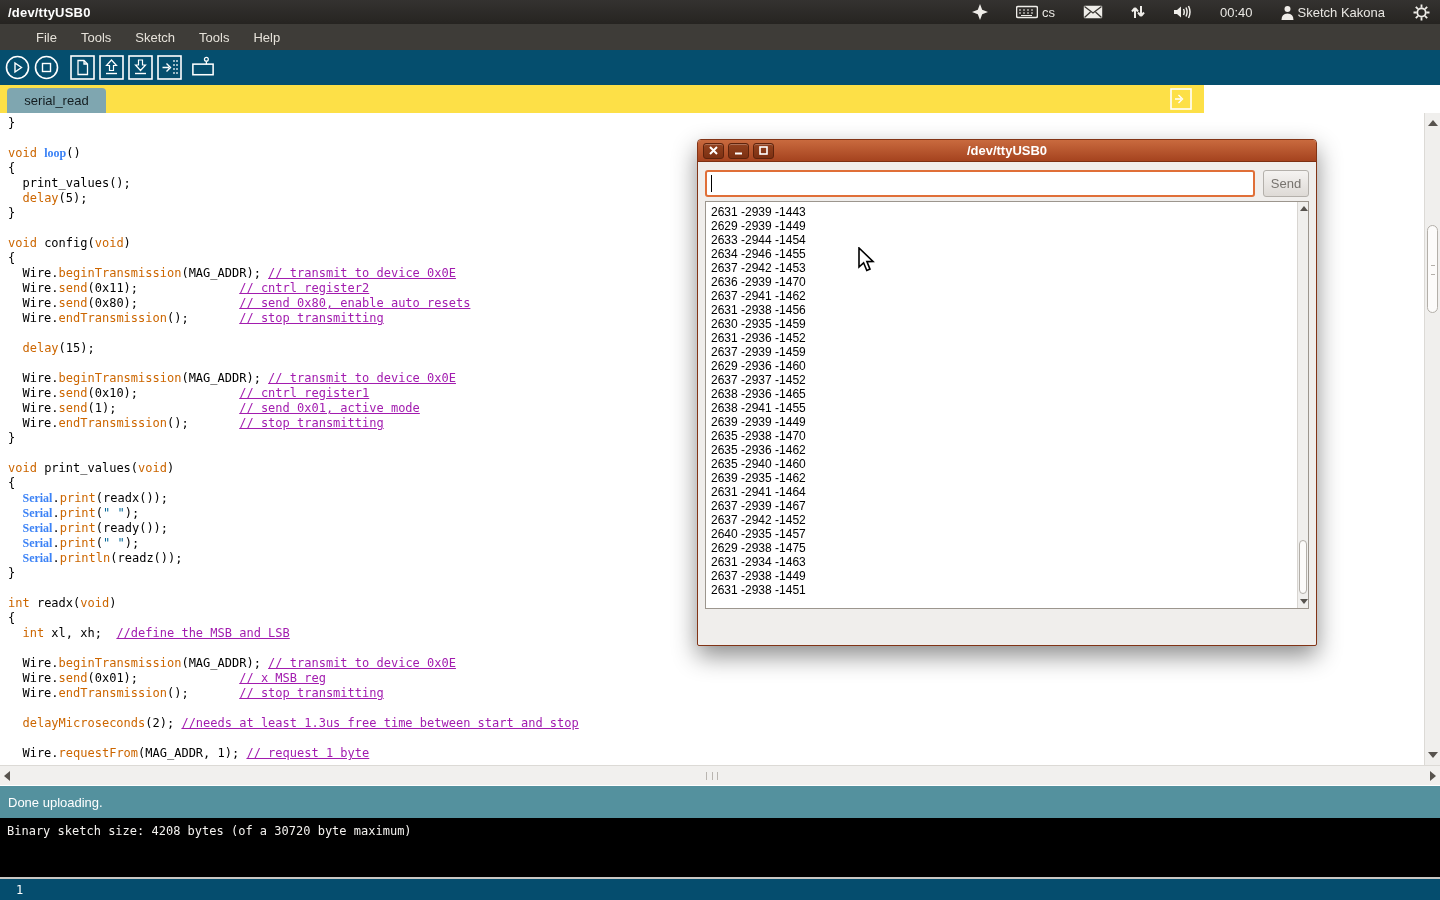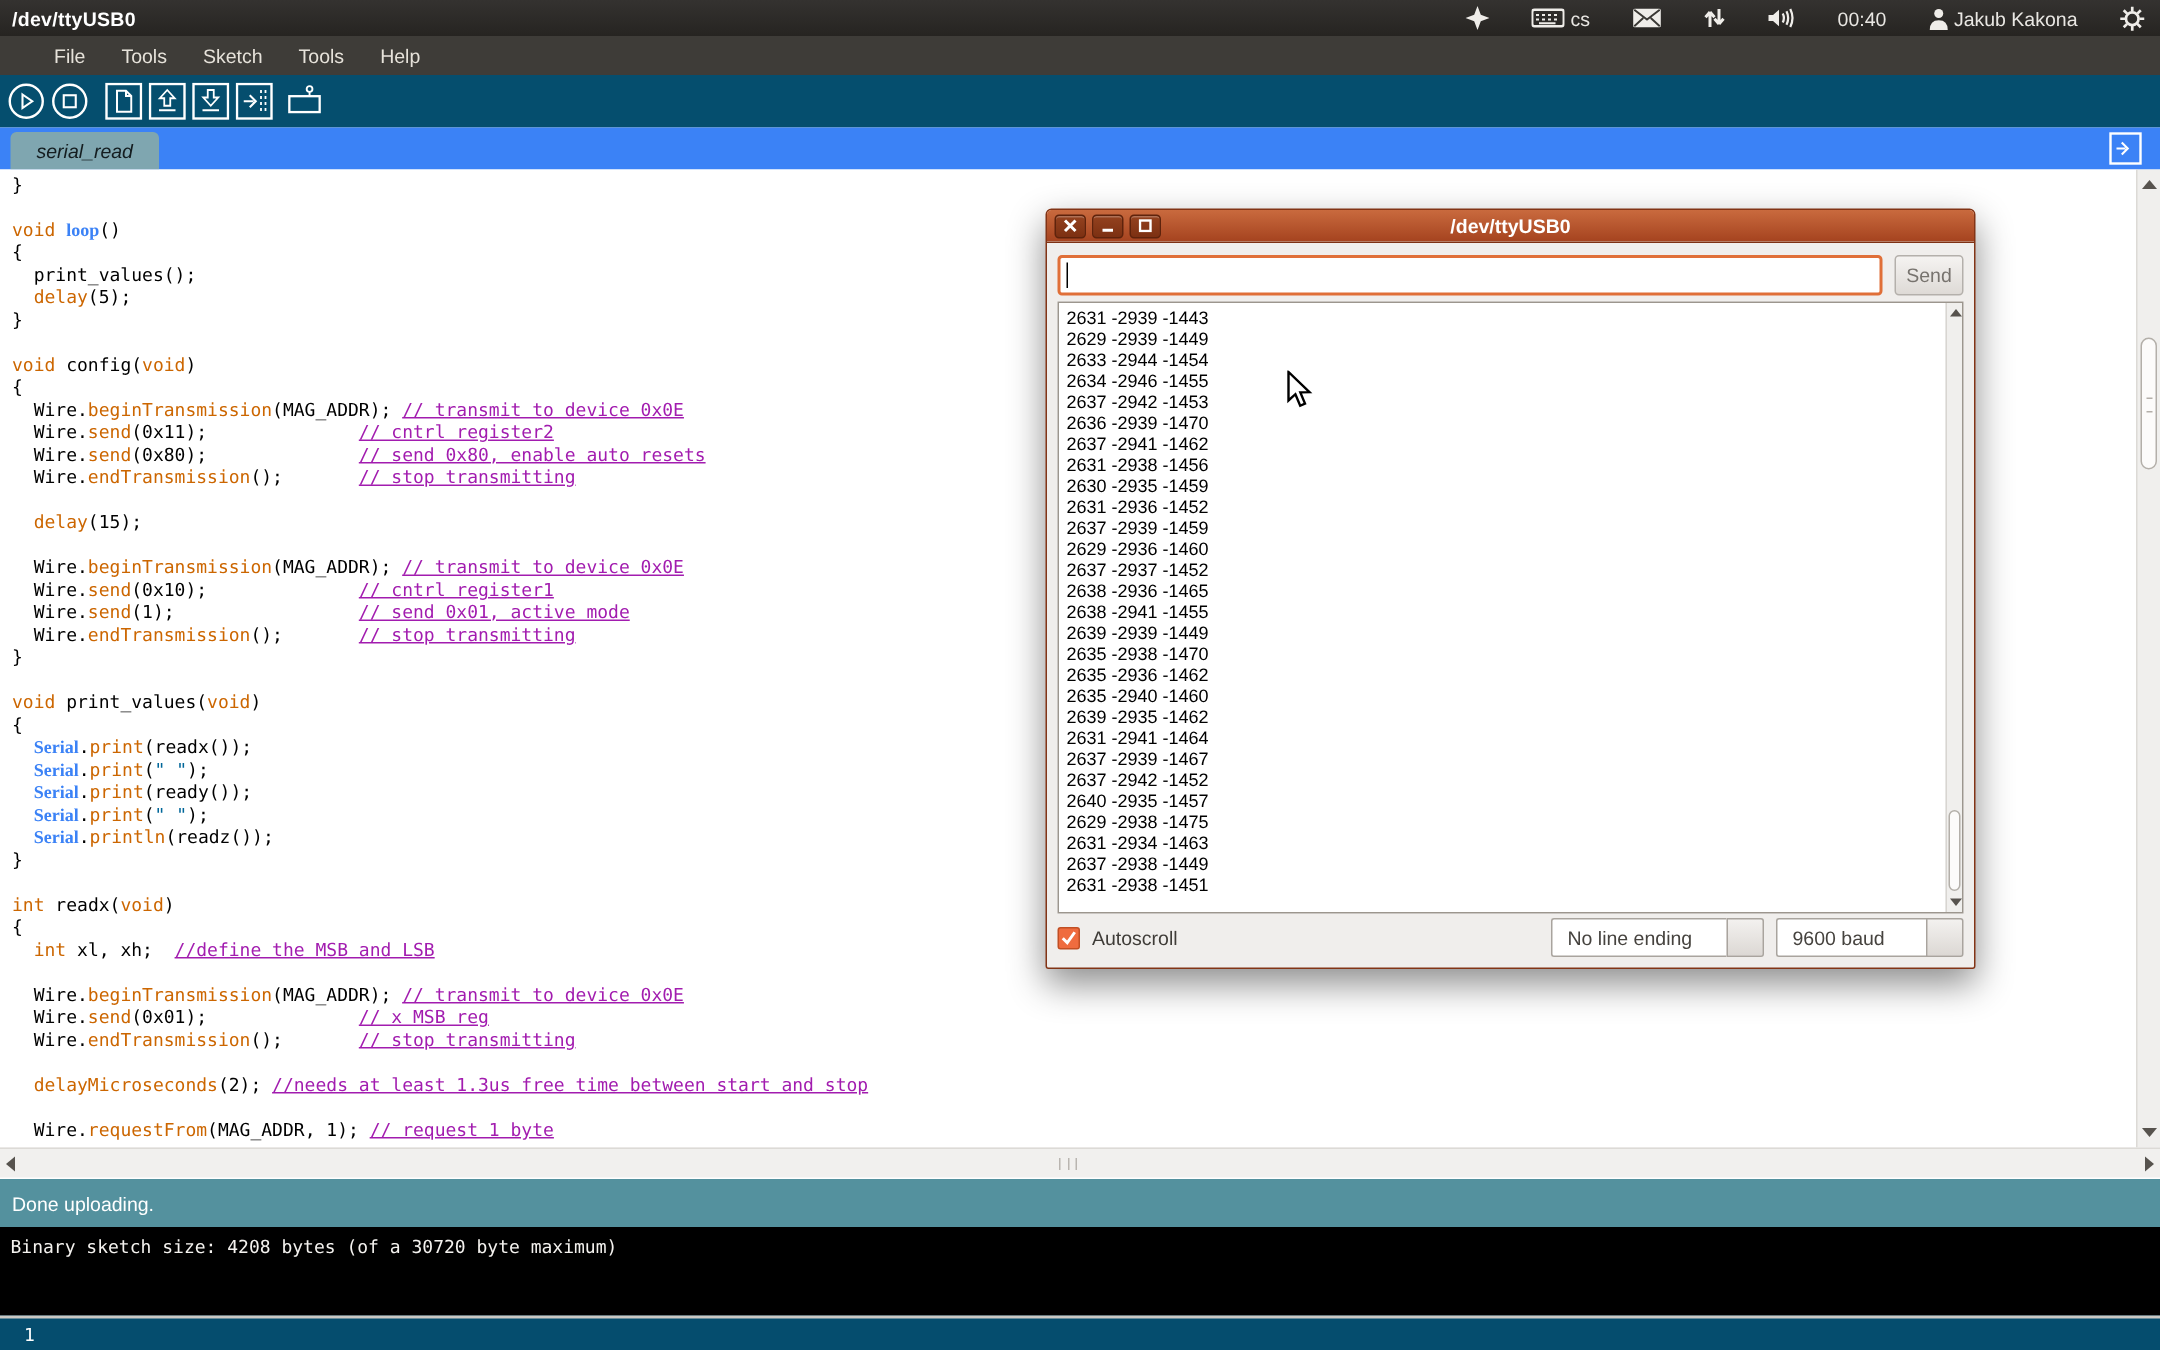--- a/index.html
+++ b/index.html
@@ -20,21 +20,21 @@
   .menu-item { padding:0 12px; height:100%; display:flex; align-items:center; cursor:default; }
 
   
   .toolbar { position:absolute; left:0; top:50px; width:1440px; height:35px;
     background:#054e6e; display:flex; align-items:center; gap:3px; padding-left:4px; }
   .tbtn { width:26px; height:26px; display:flex; align-items:center; justify-content:center; }
   .tbtn:nth-child(3){ margin-left:7px; }
   .tbtn:nth-child(7){ margin-left:5px; }
 
   
-  .tab-bar { position:absolute; left:0; top:85px; width:1440px; height:28px; background:#3b82f6;font-style:italic; }
+  .tab-bar { position:absolute; left:0; top:85px; width:1204px; height:28px; background:#fde047; }
   .tab { position:absolute; left:7px; bottom:0; width:99px; height:25px; background:#7fa6b0;
     border-radius:4px 4px 0 0; display:flex; align-items:center; justify-content:center;
     font-size:13px; color:#141d20; }
   .tab-right-btn { position:absolute; right:12px; top:3px; width:22px; height:22px;
     display:flex; align-items:center; justify-content:center; }
 
   
   .editor { position:absolute; left:0; top:113px; width:1424px; height:652px; background:#fff; overflow:hidden; }
   .code { font-family:"DejaVu Sans Mono", monospace; font-size:12px; line-height:15px; padding:3px 0 0 8px; white-space:pre; color:#000; }
   .tok-p { color:#000; }
@@ -149,21 +149,21 @@
           <path d="M1 6 L4 6 L8 2.5 L8 13.5 L4 10 L1 10 Z" fill="#efede9"></path>
           <path d="M10.5 5 Q12 8 10.5 11 M13 3.5 Q15.2 8 13 12.5 M15.5 2 Q18.5 8 15.5 14" stroke="#efede9" stroke-width="1.5" fill="none"></path>
         </svg>
     </span>
     <span>00:40</span>
     <span class="ticon">
       <svg width="13" height="15" viewBox="0 0 13 15">
           <circle cx="6.5" cy="4" r="3" fill="#efede9"></circle>
           <path d="M0.5 15 Q0.5 8.5 6.5 8.5 Q12.5 8.5 12.5 15 Z" fill="#efede9"></path>
         </svg>
-      <span>Jakub Kakona</span>
+      <span>Sketch Kakona</span>
     </span>
     <span class="ticon">
       <svg width="17" height="17" viewBox="0 0 17 17">
           <circle cx="8.5" cy="8.5" r="4.2" fill="none" stroke="#efede9" stroke-width="1.8"></circle>
           <path d="M8.5 0.5v3.2M8.5 13.3v3.2M0.5 8.5h3.2M13.3 8.5h3.2M2.8 2.8l2.3 2.3M11.9 11.9l2.3 2.3M14.2 2.8l-2.3 2.3M5.1 11.9l-2.3 2.3" stroke="#efede9" stroke-width="1.8"></path>
         </svg>
     </span>
   </div>
 </div>
 
@@ -320,35 +320,19 @@
 2631 -2934 -1463
 2637 -2938 -1449
 2631 -2938 -1451</pre>
     <div class="sw-vscroll">
       <span class="sarrow-up"></span>
       <div class="sw-vthumb"></div>
       <span class="sarrow-down"></span>
     </div>
   </div>
 
-  <div class="sw-controls">
-    <span class="sw-check">
-      <svg width="11" height="11" viewBox="0 0 11 11">
-          <path d="M1.5 5.5 L4.5 8.5 L9.5 1.5" fill="none" stroke="#fff" stroke-width="2"></path>
-        </svg>
-    </span>
-    <span class="sw-autoscroll-label">Autoscroll</span>
-    <span class="combo">
-      <span class="combo-text combo1-text">No line ending</span>
-      <span class="combo-arrow"></span>
-    </span>
-    <span class="combo">
-      <span class="combo-text combo2-text">9600 baud</span>
-      <span class="combo-arrow"></span>
-    </span>
-  </div>
 </div>
 
 <span class="cursor">
   <svg width="18" height="26" viewBox="0 0 18 26">
       <path d="M1 1 L1 20 L5.6 15.8 L8.8 23.5 L12 22.1 L8.9 14.6 L15 14.4 Z" fill="#fff" stroke="#000" stroke-width="1.6"></path>
     </svg>
 </span>
 
 </body></html>

